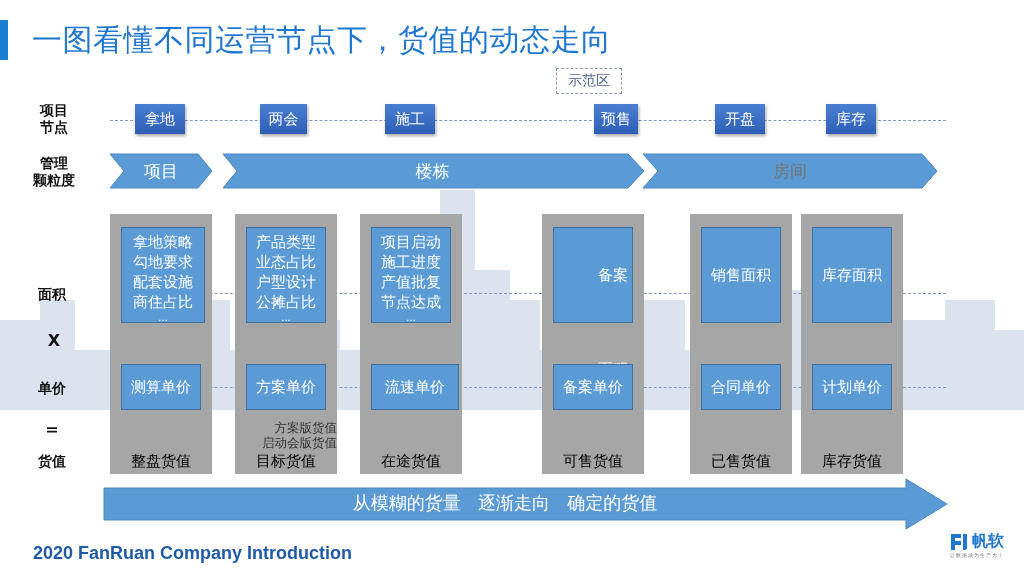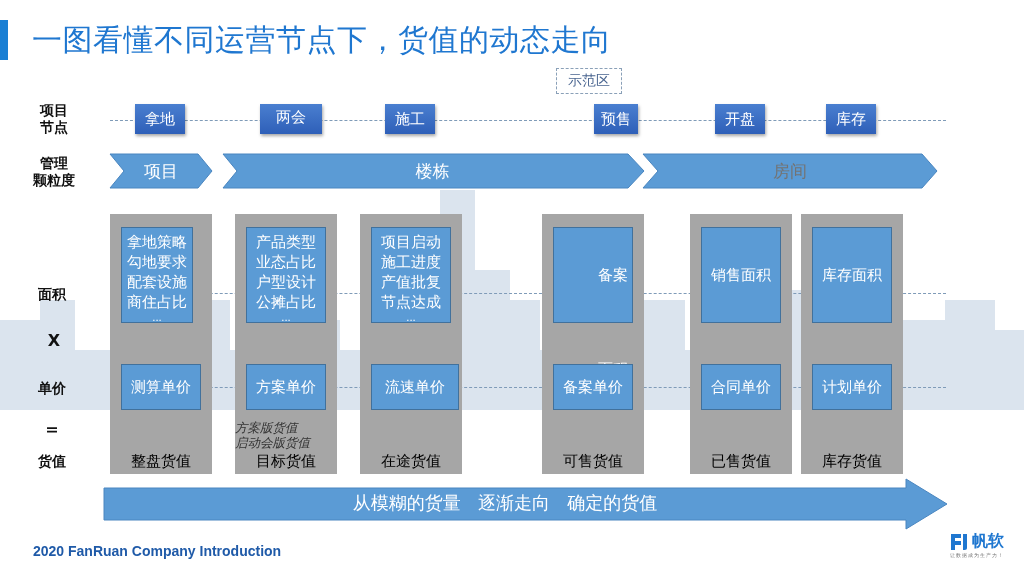--- a/index.html
+++ b/index.html
@@ -13,22 +13,22 @@
   .row-label { font-weight:bold; font-size:14px; color:#111; text-align:center; line-height:17px; width:60px; }
   .dash { height:0; border-top:1.5px dashed #7f9bb8; }
   .node { height:30px; background:linear-gradient(#4a7fd0,#2e5fb8); color:#fff; font-size:15px;
           text-align:center; line-height:30px; box-shadow:1px 2px 3px rgba(0,0,0,0.35); }
   .demo { border:1.5px dashed #8aa0b8; color:#4a6590; font-size:14px; text-align:center; line-height:22px; background:rgba(255,255,255,0.7); }
   .col { background:#a6a6a6; }
   .blue { background:#5b9bd5; border:1px solid #41719c; color:#fff; text-align:center; box-sizing:border-box; }
   .area-text { font-size:15px; line-height:20px; padding-top:4px; }
   .price { height:46px; line-height:44px; font-size:15px; }
   .value-label { font-size:15px; color:#000000; text-align:center; }
-  .italic-note { font-size:12.5px; font-style:italic; color:#333; text-align:left; line-height:15px; }
-  .footer { left:33px; top:543px; font-size:14px; font-weight:bold; color:#1f5aa8; font-family:"Liberation Sans", sans-serif; }
+  .italic-note { font-size:12.5px; color:#333; text-align:right; line-height:15px; }
+  .footer { left:33px; top:543px; font-size:18px; font-weight:bold; color:#1f5aa8; font-family:"Liberation Sans", sans-serif; }
   .logo-text { font-size:16px; font-weight:bold; color:#1f77d0; }
   .logo-sub { font-size:5px; color:#777; letter-spacing:1px; }
 </style>
 </head>
 <body>
 
 <svg class="skyline" viewBox="0 0 1024 572">
   <g fill="#dbe4ee">
     <rect x="0" y="350" width="1024" height="60"></rect>
     <rect x="0" y="320" width="45" height="40"></rect>
@@ -59,40 +59,40 @@
 </div>
 <div class="abs row-label" style="left:22px;top:286px;">面积</div>
 <div class="abs row-label" style="left:24px;top:332px;font-size:16px;">X</div>
 <div class="abs row-label" style="left:22px;top:380px;">单价</div>
 <div class="abs row-label" style="left:22px;top:420px;font-size:18px;">＝</div>
 <div class="abs row-label" style="left:22px;top:453px;">货值</div>
 
 <div class="abs dash" style="left:110px;top:120px;width:836px;"></div>
 <div class="abs demo" style="left:556px;top:68px;width:64px;height:24px;">示范区</div>
 <div class="abs node" style="left:135px;top:104px;width:50px;">拿地</div>
-<div class="abs node" style="left:260px;top:104px;width:62px;font-family:Liberation Mono, monospace;">两会</div>
+<div class="abs node" style="left:260px;top:104px;width:47px;">两会</div>
 <div class="abs node" style="left:385px;top:104px;width:50px;">施工</div>
 <div class="abs node" style="left:556px;top:104px;width:44px;margin-left:38px;">预售证</div>
 <div class="abs node" style="left:715px;top:104px;width:50px;">开盘</div>
 <div class="abs node" style="left:826px;top:104px;width:50px;">库存</div>
 
 <svg class="abs" style="left:0;top:0;" width="1024" height="572">
   <polygon points="110,154 198,154 212,171 198,188 110,188 124,171" fill="#5b9bd5" stroke="#4a86c0"></polygon>
   <polygon points="223,154 628,154 644,171 628,188 223,188 237,171" fill="#5b9bd5" stroke="#4a86c0"></polygon>
   <polygon points="643,154 922,154 937,171 922,188 643,188 658,171" fill="#5b9bd5" stroke="#4a86c0"></polygon>
 </svg>
 <div class="abs" style="left:124px;top:160px;width:74px;text-align:center;color:#fff;font-size:17px;">项目</div>
 <div class="abs" style="left:237px;top:160px;width:391px;text-align:center;color:#fff;font-size:17px;">楼栋</div>
 <div class="abs" style="left:658px;top:160px;width:264px;text-align:center;color:#737373;font-size:17px;">房间</div>
 
 <div class="abs dash" style="left:110px;top:293px;width:836px;"></div>
 <div class="abs dash" style="left:110px;top:387px;width:836px;"></div>
 
 <div class="abs col" style="left:110px;top:214px;width:102px;height:260px;"></div>
-<div class="abs blue area-text" style="left:121px;top:227px;width:72px;height:96px;">
+<div class="abs blue area-text" style="left:121px;top:227px;width:84px;height:96px;">
   <div>拿地策略</div>
   <div>勾地要求</div>
   <div>配套设施</div>
   <div>商住占比</div>
   <div style="font-size:10px;line-height:12px;">...</div>
 </div>
 <div class="abs blue price" style="left:121px;top:364px;width:80px;">测算单价</div>
 <div class="abs value-label" style="left:110px;top:452px;width:102px;">整盘货值</div>
 
 <div class="abs col" style="left:235px;top:214px;width:102px;height:260px;"></div>

